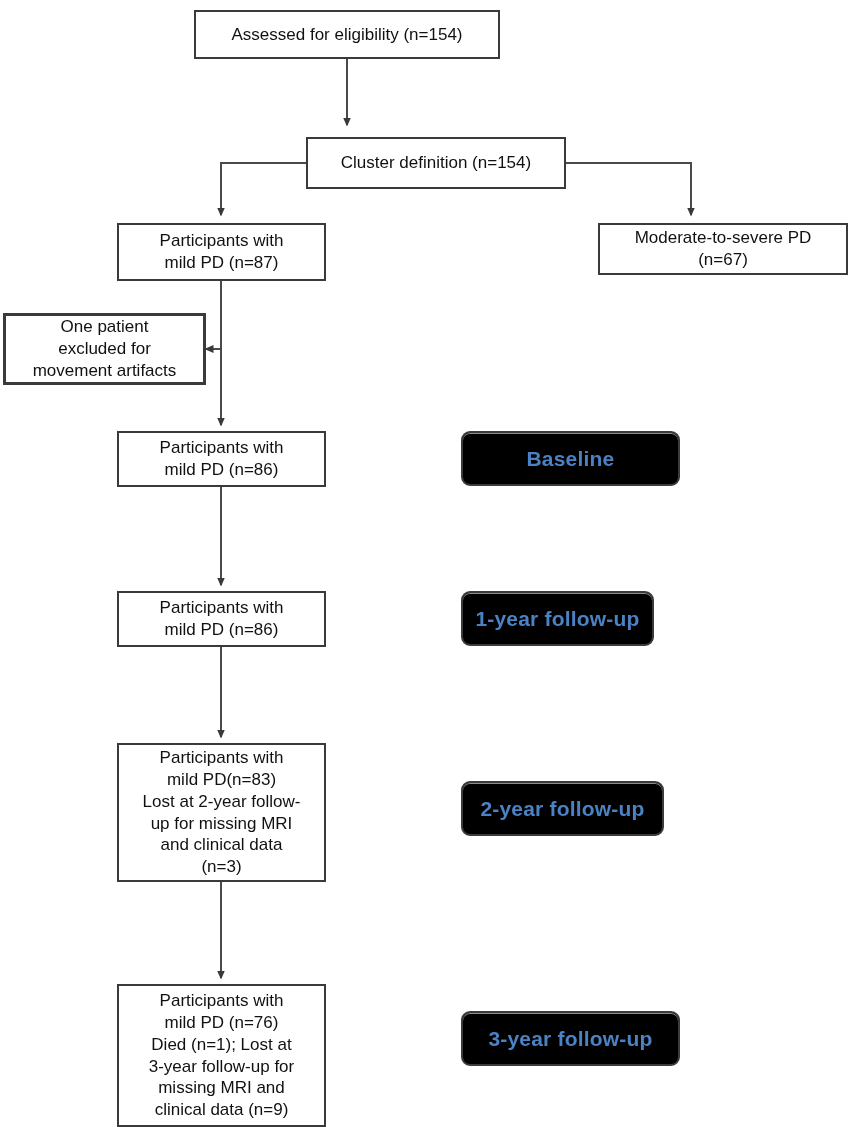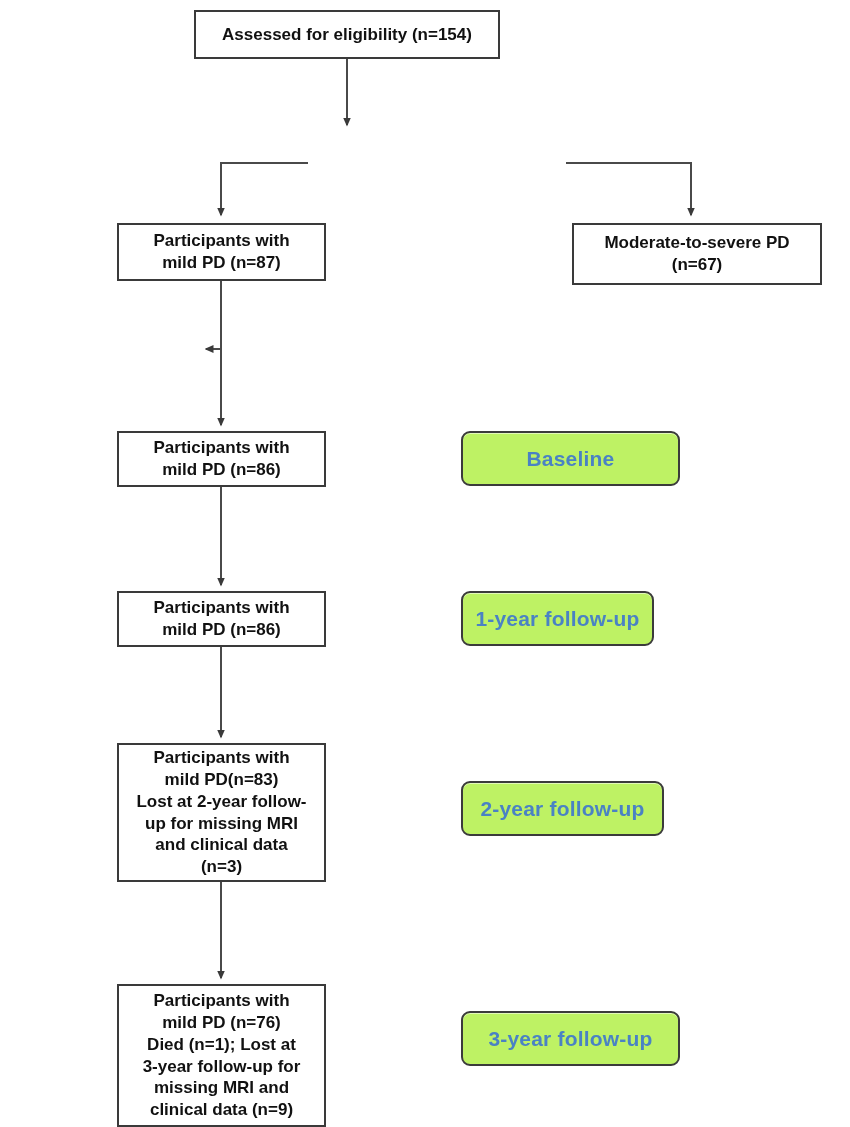--- a/index.html
+++ b/index.html
@@ -36,29 +36,28 @@
     color: #111111;
     font-size: 17px;
     line-height: 1.28;
     z-index: 3;
   }
   .node-text {
     display: block;
     width: 100%;
     white-space: pre-line;
     padding: 0 4px;
-    font-weight: bold;
   }
   .node.thick {
     border-width: 3px;
   }
   .stage-label {
     position: absolute;
     box-sizing: border-box;
-    background: #bef264;
+    background: #000000;
     border: 2px solid #3b3b3b;
     border-radius: 9px;
     display: flex;
     align-items: center;
     justify-content: center;
     color: #4a82c4;
     font-weight: bold;
     font-size: 21px;
     letter-spacing: 0.2px;
     z-index: 3;
@@ -107,31 +106,39 @@
 
     <g>
       <line x1="221" y1="882" x2="221" y2="978" stroke="#4a4a4a" stroke-width="2" marker-end="url(#arrowhead)"></line>
     </g>
   </svg>
 
   <div class="node" style="left:194px; top:10px; width:306px; height:49px;">
     <span class="node-text">Assessed for eligibility (n=154)</span>
   </div>
 
+  <div class="node" style="left:306px; top:137px; width:260px; height:52px;">
+    <span class="node-text">Cluster definition (n=154)</span>
+  </div>
 
   <div class="node" style="left:117px; top:223px; width:209px; height:58px;">
     <span class="node-text">Participants with
 mild PD (n=87)</span>
   </div>
 
-  <div class="node" style="left:572px; top:223px; width:250px; height:62px;">
+  <div class="node" style="left:598px; top:223px; width:250px; height:52px;">
     <span class="node-text">Moderate-to-severe PD
 (n=67)</span>
   </div>
 
+  <div class="node thick" style="left:3px; top:313px; width:203px; height:72px;">
+    <span class="node-text">One patient
+excluded for
+movement artifacts</span>
+  </div>
 
   <div class="node" style="left:117px; top:431px; width:209px; height:56px;">
     <span class="node-text">Participants with
 mild PD (n=86)</span>
   </div>
 
   <div class="node" style="left:117px; top:591px; width:209px; height:56px;">
     <span class="node-text">Participants with
 mild PD (n=86)</span>
   </div>

